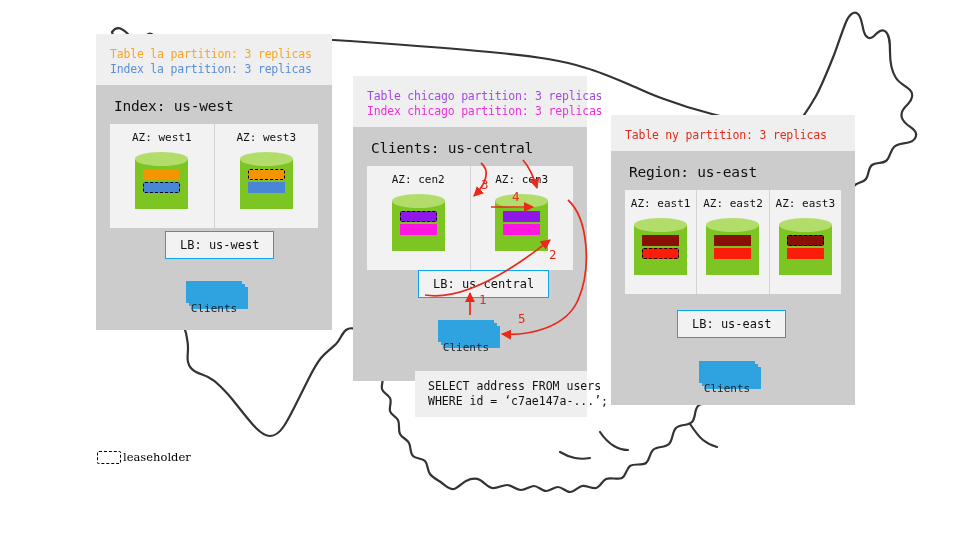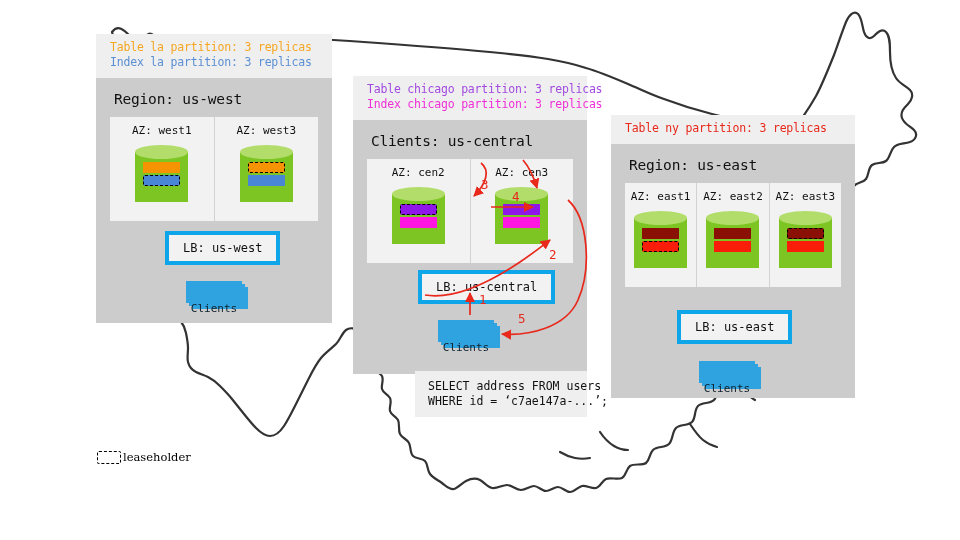--- a/index.html
+++ b/index.html
@@ -3,21 +3,21 @@
 <meta charset="utf-8">
 <style>
   html,body{margin:0;padding:0;}
   body{width:960px;height:540px;background:#ffffff;overflow:hidden;
        font-family:"DejaVu Sans Mono",monospace;}
   #stage{position:relative;width:960px;height:540px;}
   #usmap{position:absolute;left:0;top:0;width:960px;height:540px;}
 
   
   .cluster{position:absolute;}
-  .partinfo{background:#efefef;padding:6px 14px 8px 14px;box-sizing:border-box;}
+  .partinfo{background:#efefef;padding:13px 14px 8px 14px;box-sizing:border-box;}
   .partinfo div{font-size:11.5px;line-height:15px;white-space:pre;letter-spacing:-0.2px;}
   .regionbox{background:#cccccc;box-sizing:border-box;padding:0;}
   .regiontitle{font-size:14.5px;color:#111;padding:13px 0 10px 18px;letter-spacing:-0.2px;}
   .azrow{display:flex;background:#f2f2f2;margin:0 14px;}
   .azcell{flex:1;background:#f2f2f2;border-right:1px solid #d2d2d2;
           display:flex;flex-direction:column;align-items:center;
           padding:7px 0 12px 0;box-sizing:border-box;}
   .azcell:last-child{border-right:none;}
   .azlabel{font-size:11px;color:#111;margin-bottom:8px;white-space:nowrap;}
 
@@ -25,21 +25,21 @@
   .cyl{position:relative;width:53px;height:64px;}
   .cyl .body{position:absolute;left:0;top:7px;width:53px;height:50px;background:#7cc522;}
   .cyl .top{position:absolute;left:0;top:0;width:53px;height:14px;border-radius:50%;
             background:#b3dd6b;}
   .cyl .bar{position:absolute;left:8px;width:37px;height:11px;box-sizing:border-box;}
   .cyl .bar.r1{top:17px;}
   .cyl .bar.r2{top:30px;}
   .cyl .bar.lease{border:1.6px dashed #000;border-radius:2px;}
 
   
-  .lb{position:absolute;background:#f2f2f2;border:4px solid #0ea5e9;
+  .lb{position:absolute;background:#f2f2f2;border:1px solid #0ea5e9;
       font-size:12px;color:#111;padding:6px 14px;white-space:nowrap;}
   .clients{position:absolute;width:60px;height:24px;}
   .clients .sh{position:absolute;background:#2ea3e0;width:56px;height:22px;}
   .clients .s3{left:6px;top:6px;}
   .clients .s2{left:3px;top:3px;}
   .clients .s1{left:0;top:0;}
   .clients .lbl{position:absolute;left:0;top:16px;width:56px;height:22px;
       display:flex;align-items:center;justify-content:center;
       font-size:11px;color:#10202b;}
   .sqlbox{position:absolute;background:#efefef;padding:8px 13px;box-sizing:border-box;}
@@ -192,21 +192,21 @@
                C708,444 713,446 717,447"></path>
     </g>
   </svg>
 
   <div class="cluster" style="left:96px;top:34px;width:236px;">
     <div class="partinfo">
       <div style="color:#f5a623">Table la partition: 3 replicas</div>
       <div style="color:#5b8fd4">Index la partition: 3 replicas</div>
     </div>
     <div class="regionbox" style="height:245px;">
-      <div class="regiontitle">Region: us-west</div>
+      <div class="regiontitle">Index: us-west</div>
       <div class="azrow">
 
         <div class="azcell">
           <div class="azlabel">AZ: west1</div>
           <div class="cyl">
             <div class="body"></div>
             <div class="top"></div>
             <div class="bar r1" style="background:#f59300"></div>
             <div class="bar r2 lease" style="background:#4a86d6"></div>
           </div>

